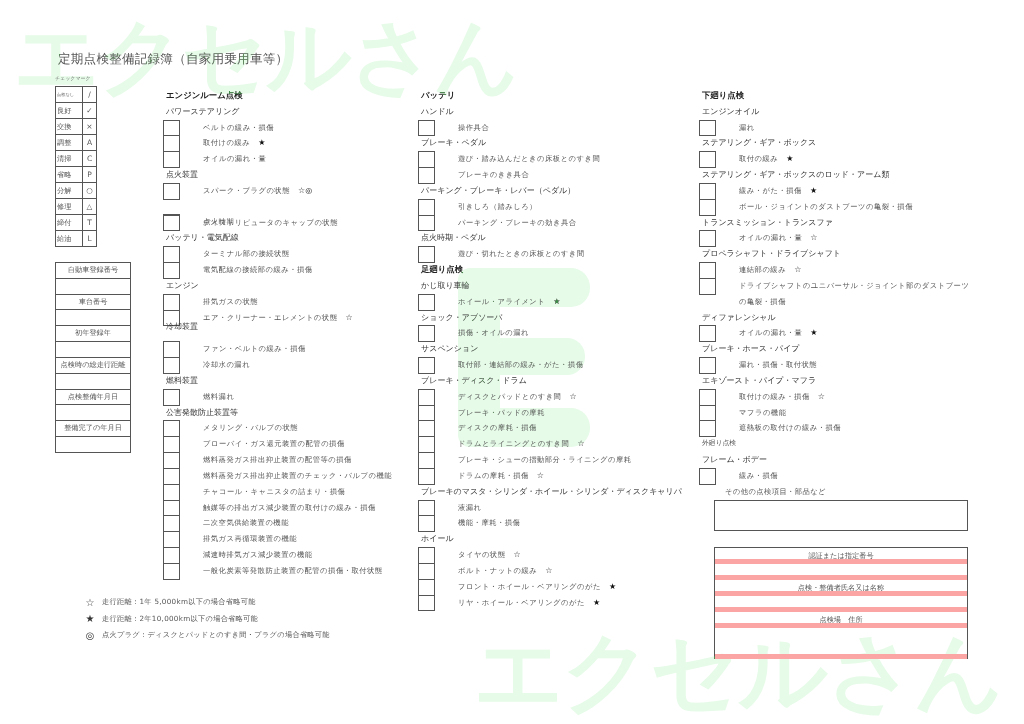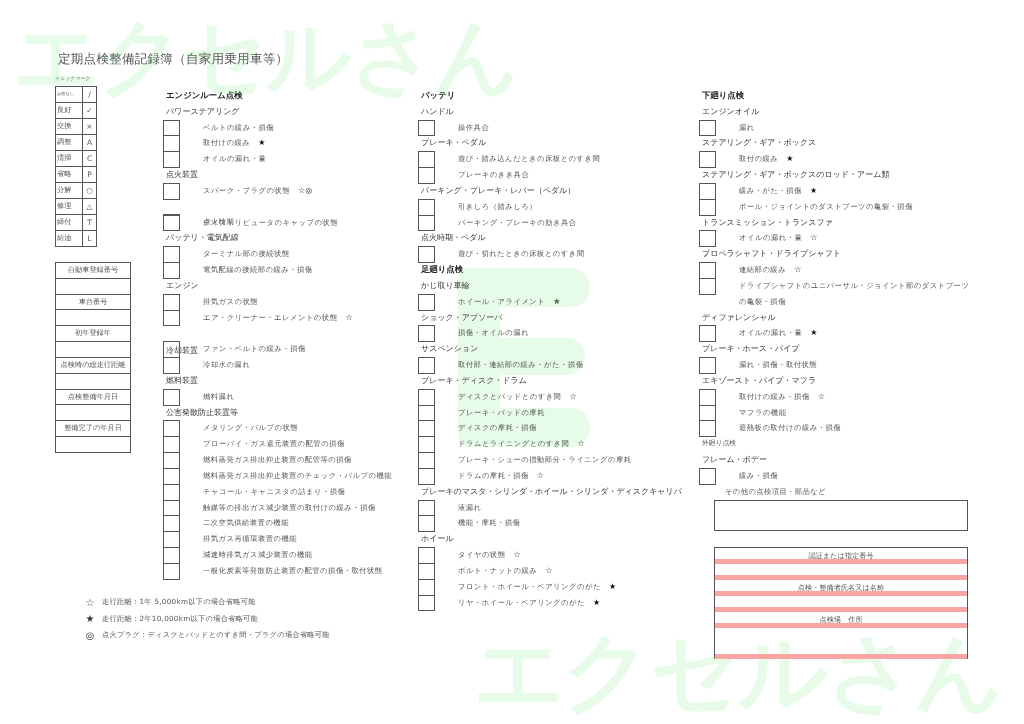--- a/index.html
+++ b/index.html
@@ -13,21 +13,21 @@
   .wm-bottom{left:474px;top:628px;font-size:88px;}
   .wm-layer svg{position:absolute;left:0;top:0;}
   .under svg rect{fill:#e6fbe8;}
   .over svg rect{fill:#3f8a4a;}
 
   .content{position:absolute;z-index:10;}
   .title{left:58px;top:51px;margin:0;font-size:12.6px;font-weight:normal;color:#555;letter-spacing:0.2px;white-space:nowrap;}
   .cm-label{left:55px;top:75px;font-size:5px;color:#666;white-space:nowrap;}
   .cm-table{left:55px;top:86px;width:42px;border:1px solid #555;border-bottom:none;box-sizing:border-box;}
   .cm-row{display:flex;height:16px;border-bottom:1px solid #555;box-sizing:border-box;}
-  .cm-meaning{width:25px;border-right:1px solid #555;font-size:7.2px;line-height:15px;padding-left:1px;white-space:nowrap;overflow:hidden;color:#555;font-family:Liberation Mono, monospace;}
+  .cm-meaning{width:25px;border-right:1px solid #555;font-size:7.2px;line-height:15px;padding-left:1px;white-space:nowrap;overflow:hidden;color:#555;}
   .cm-meaning.tiny{font-size:4.2px;}
   .cm-symbol{flex:1;text-align:center;font-size:7.5px;line-height:15px;color:#555;}
 
   .vt{left:55px;top:262px;width:76px;border:1px solid #555;border-bottom:none;box-sizing:border-box;}
   .vt-cell{height:15.83px;border-bottom:1px solid #555;box-sizing:border-box;font-size:7.2px;line-height:14.5px;text-align:center;color:#555;white-space:nowrap;}
 
   .col{top:88px;width:270px;height:540px;}
   .row{position:absolute;left:0;height:15.83px;width:290px;white-space:nowrap;}
   .row .cb{position:absolute;left:0;top:0;width:17px;height:16.83px;border:1px solid #555;box-sizing:border-box;background:transparent;}
   .row .txt{position:absolute;top:0;line-height:15.83px;}
@@ -173,21 +173,21 @@
         <span class="txt"><span>エンジン</span></span>
       </div>
       <div class="row row-item" style="top:205.79px">
         <div class="cb"></div>
         <span class="txt"><span>排気ガスの状態</span></span>
       </div>
       <div class="row row-item" style="top:221.62px">
         <div class="cb"></div>
         <span class="txt"><span>エア・クリーナー・エレメントの状態</span><span class="mark">☆</span></span>
       </div>
-      <div class="row row-group" style="top:255px">
+      <div class="row row-group" style="top:231px">
         <span class="txt"><span>冷却装置</span></span>
       </div>
       <div class="row row-item" style="top:253.28px">
         <div class="cb"></div>
         <span class="txt"><span>ファン・ベルトの緩み・損傷</span></span>
       </div>
       <div class="row row-item" style="top:269.11px">
         <div class="cb"></div>
         <span class="txt"><span>冷却水の漏れ</span></span>
       </div>

